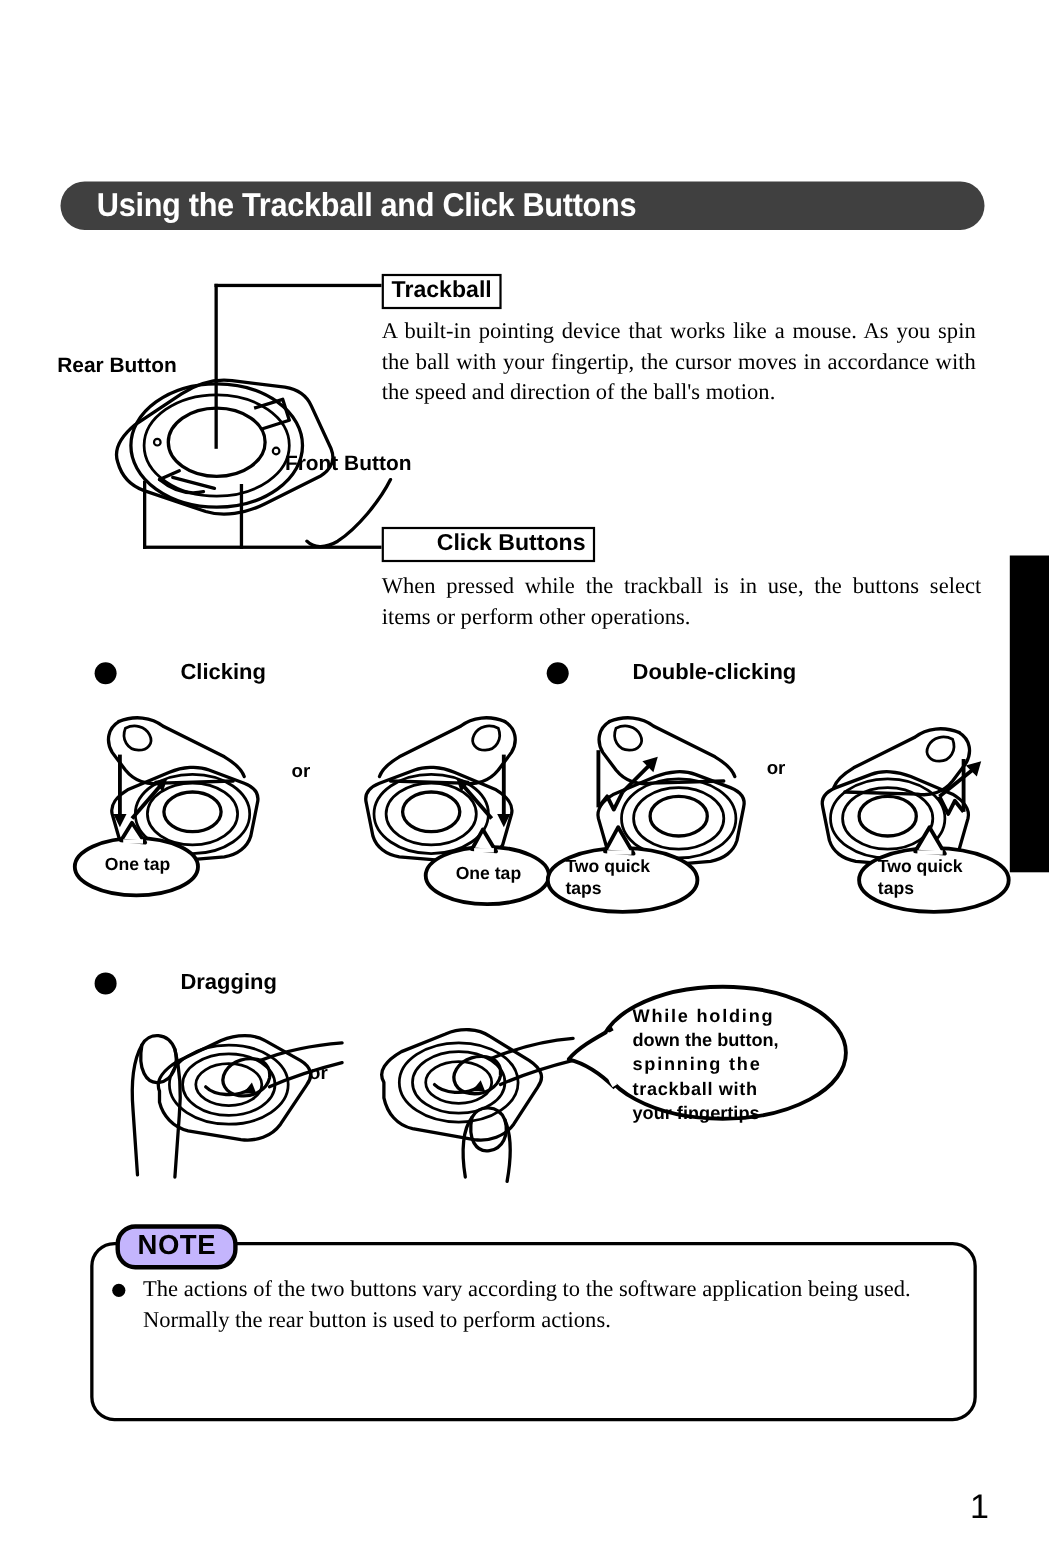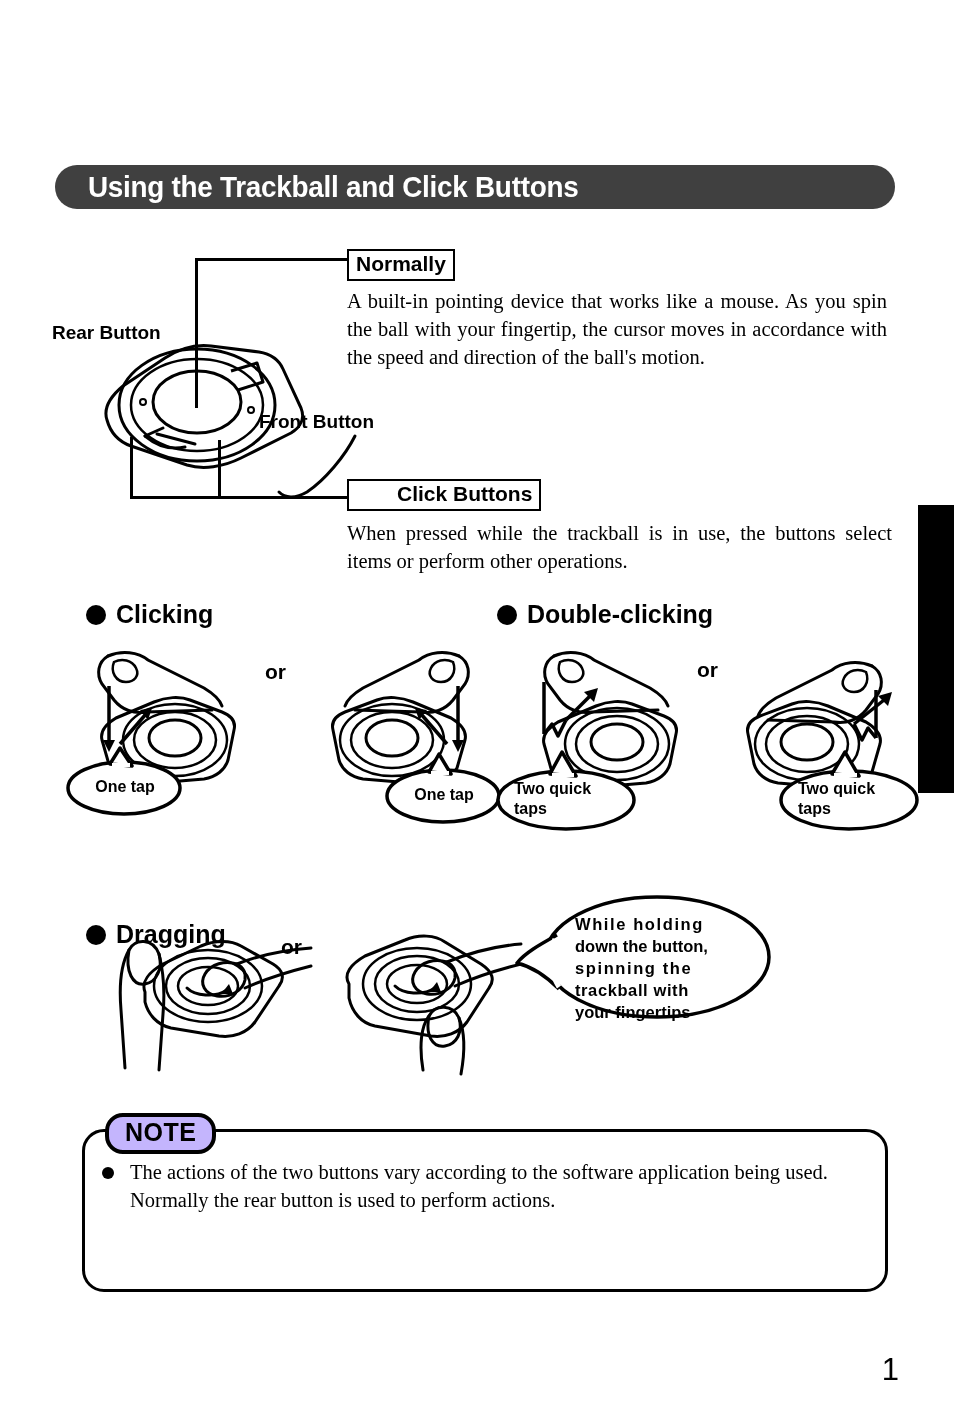--- a/index.html
+++ b/index.html
@@ -123,33 +123,35 @@
   .sec-dot {
     width: 20px;
     height: 20px;
     border-radius: 50%;
     background: #000;
     flex: 0 0 auto;
   }
   .sec-title {
     font-family: "Liberation Sans", sans-serif;
     font-weight: bold;
-    font-size: 25px;
+    font-size: 20px;
     white-space: nowrap;
+    margin-left: 48px;
   }
   .sec-head.clicking   { left: 86px;  top: 600px; }
   .sec-head.dblclick   { left: 497px; top: 600px; align-items: center; }
-  .sec-head.dragging   { left: 86px;  top: 920px; }
+  .sec-head.dragging   { left: 86px;  top: 882px; }
 
   
   .or-word {
     position: absolute;
     font-family: "Liberation Sans", sans-serif;
     font-weight: bold;
-    font-size: 21px;
+    font-size: 17px;
+    margin-top: 31px;
   }
   .or-click  { left: 265px; top: 660px; }
   .or-dbl    { left: 697px; top: 658px; }
   .or-drag   { left: 281px; top: 935px; }
 
   
   .illo { position: absolute; }
   .illo svg { display: block; overflow: visible; }
 
   .illo-click-a { left: 62px;  top: 648px; }
@@ -289,21 +291,21 @@
     </svg>
   </div>
 
   <svg class="illo" style="left:195px; top:430px;" width="170" height="72">
     <path d="M160 6 C150 26 130 50 112 62 C100 69 90 68 84 62" fill="none" stroke="#000" stroke-width="3" stroke-linecap="round"></path>
   </svg>
 
   <div class="lbl-rear">Rear Button</div>
   <div class="lbl-front">Front Button</div>
 
-  <div class="boxlabel trackball">Normally</div>
+  <div class="boxlabel trackball">Trackball</div>
   <div class="para trackball-desc">A built-in pointing device that works like a mouse. As you spin the ball with your fingertip, the cursor moves in accordance with the speed and direction of the ball's motion.</div>
 
   <div class="boxlabel clickbtns">Click Buttons</div>
   <div class="para click-desc">When pressed while the trackball is in use, the buttons select items or perform other operations.</div>
 
   <div class="sec-head clicking">
     <span class="sec-dot"></span>
     <span class="sec-title">Clicking</span>
   </div>
 

